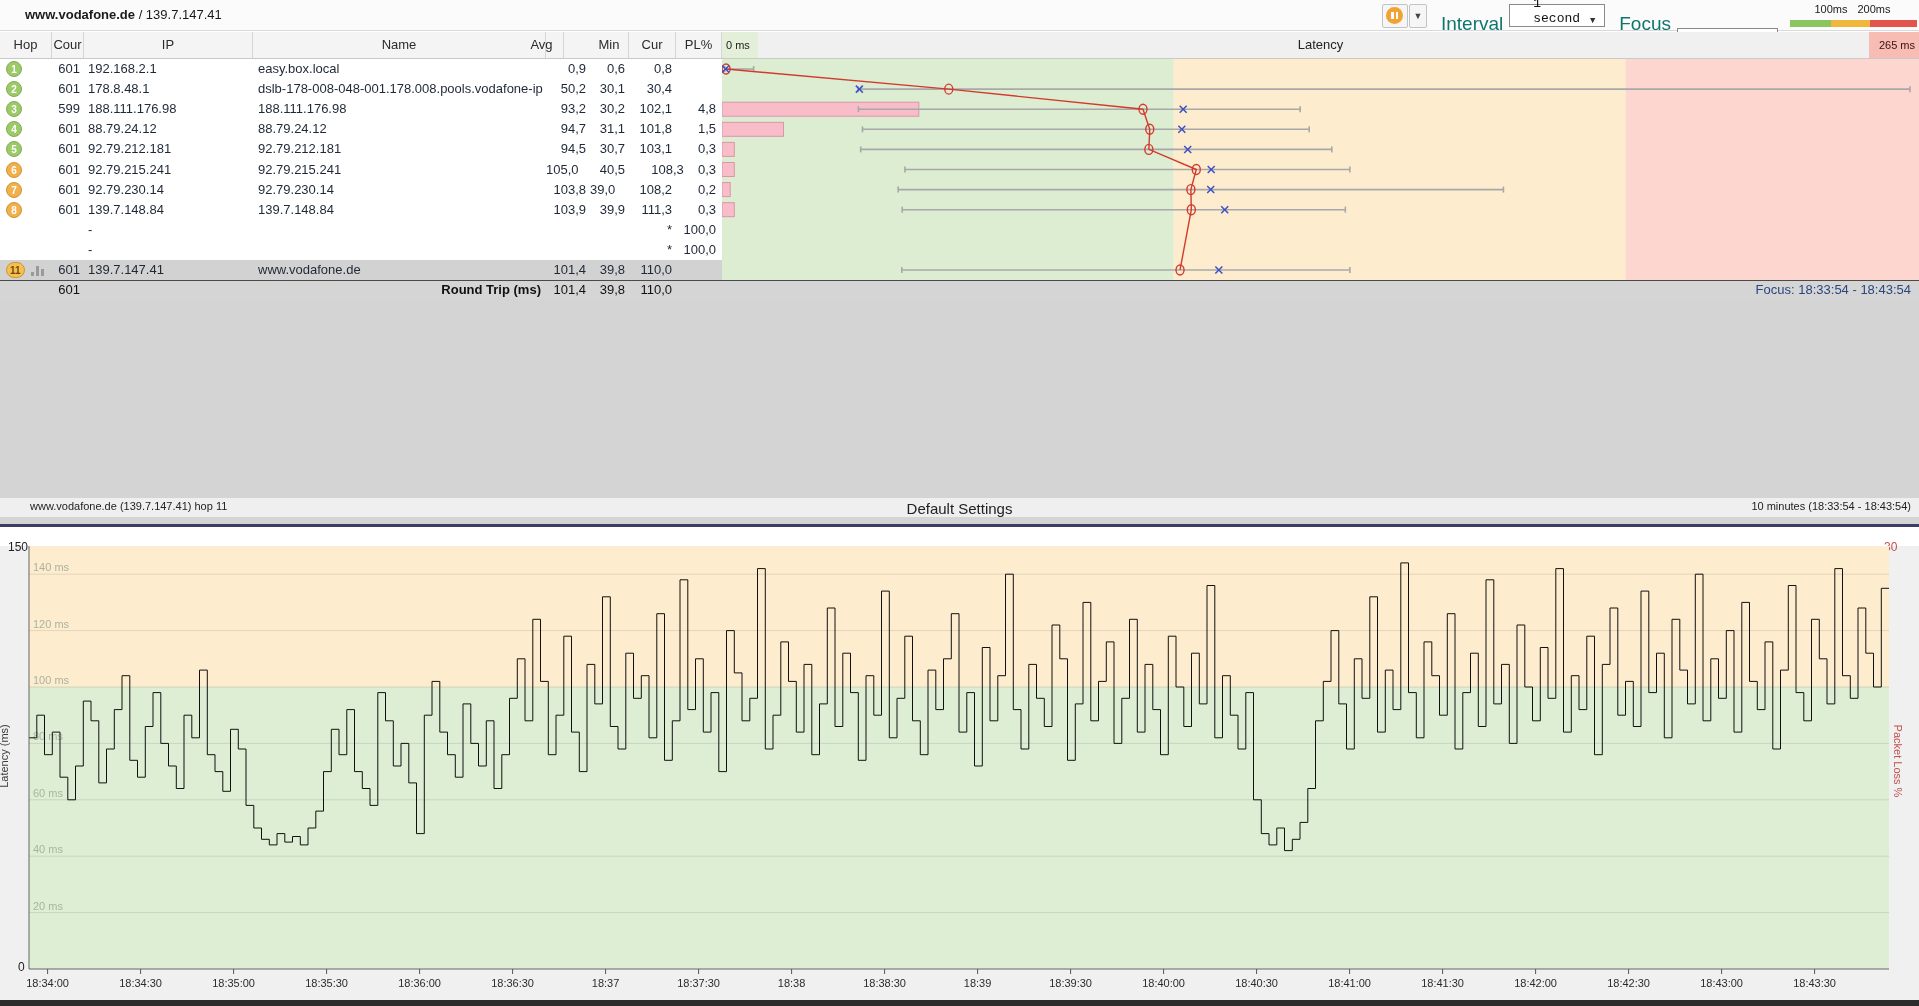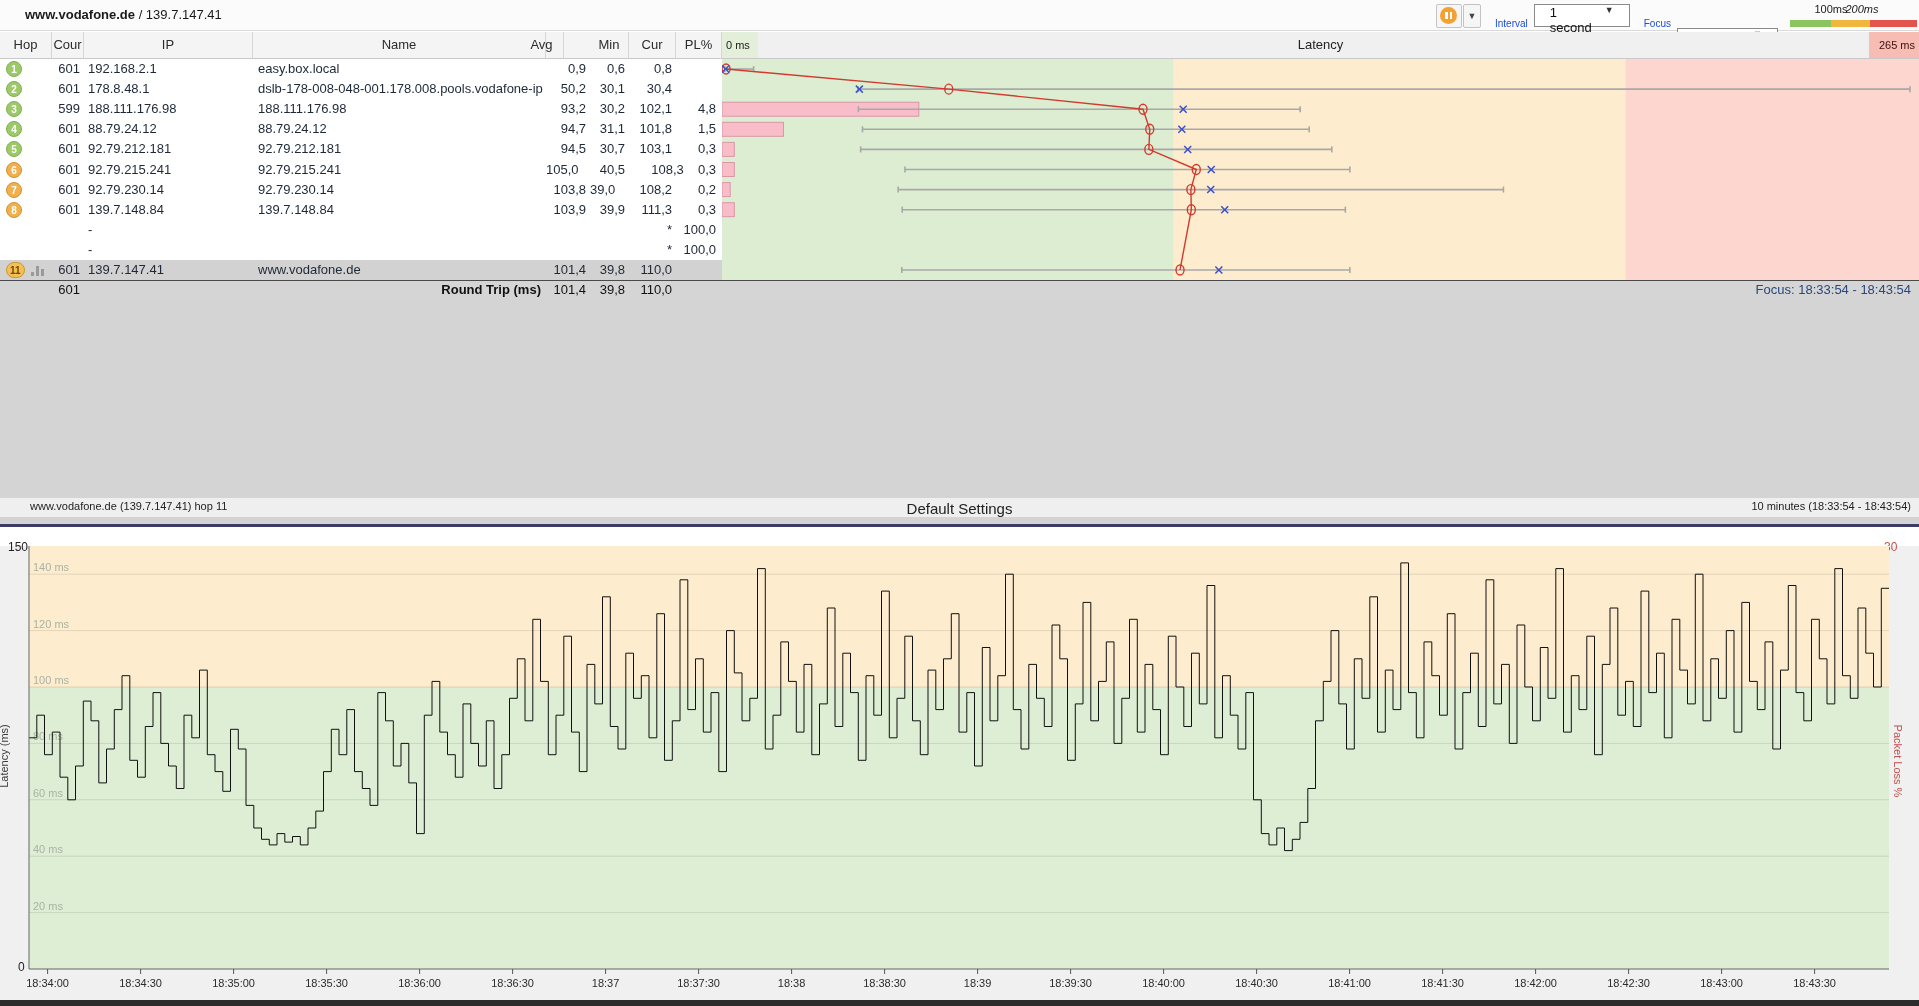--- a/index.html
+++ b/index.html
@@ -10,22 +10,22 @@
   .toolbar { position:absolute; left:0; top:0; width:1919px; height:31px; background:#fbfbfb; border-bottom:1px solid #d9d9d9; }
   .title { position:absolute; left:25px; top:7px; font-size:13px; color:#1a1a1a; }
   .title b { font-weight:bold; }
   .tb-right { position:absolute; right:2px; top:0; height:31px; display:flex; align-items:center; }
   .btn { height:24px; background:#f6f6f6; border:1px solid #c3c3c3; border-radius:2px; display:flex; align-items:center; justify-content:center; }
   .pause-btn { width:26px; }
   .pause-circle { width:17px; height:17px; border-radius:50%; background:#f2a233; position:relative; }
   .pause-circle:before, .pause-circle:after { content:""; position:absolute; top:5px; width:2.5px; height:7px; background:#fff; }
   .pause-circle:before { left:5px; } .pause-circle:after { left:9.5px; }
   .caret-btn { width:18px; margin-left:1px; font-size:9px; color:#444; }
-  .tb-label { font-size:10px; color:#1d4ed8; margin:16px 6px 0 14px; }
-  .select { height:23px; background:#fff; border:1px solid #8a8a8a; font-size:13px; color:#111; display:flex; align-items:flex-start; padding:0 15px; position:relative; }
+  .tb-label { font-size:19px; color:#0f766e; margin:16px 6px 0 14px; }
+  .select { height:23px; background:#fff; border:1px solid #8a8a8a; font-size:13px; color:#111; display:flex; align-items:flex-end; padding:0 23px; position:relative;font-family:Liberation Mono, monospace; }
   .select .val { flex:1; }
   .select .sel-caret { font-size:9px; color:#333; margin-left:10px; }
   .sel-interval { width:96px; }
   .sel-focus { width:101px;margin-top:48px; }
   .legend { position:relative; width:127px; height:26px; margin-left:12px; }
   .legend-bar { position:absolute; left:0; bottom:2px; height:7px; width:127px; display:flex; }
   .legend-bar i { display:block; height:100%; }
   .legend-lbl { position:absolute; top:0; font-size:11px; color:#1a1a1a; transform:translateX(-50%); white-space:nowrap; }
 
   
@@ -89,21 +89,21 @@
         <span class="val">1 second</span>
         <span class="sel-caret">▼</span>
       </div>
       <span class="tb-label">Focus</span>
       <div class="select sel-focus">
         <span class="val">Auto</span>
         <span class="sel-caret">▼</span>
       </div>
       <div class="legend">
         <span class="legend-lbl" id="leg100" style="left: 41px;">100ms</span>
-        <span class="legend-lbl" id="leg200" style="left: 72px; font-style: italic;">200ms</span>
+        <span class="legend-lbl" id="leg200" style="left: 84px;">200ms</span>
         <span class="legend-bar" id="legbar">
             <i style="width: 41px; background: rgb(140, 197, 96);"></i>
             <i style="width: 39px; background: rgb(240, 183, 63);"></i>
             <i style="width: 47px; background: rgb(226, 84, 76);"></i>
           </span>
       </div>
     </div>
   </div>
 
   <div class="grid-header">

